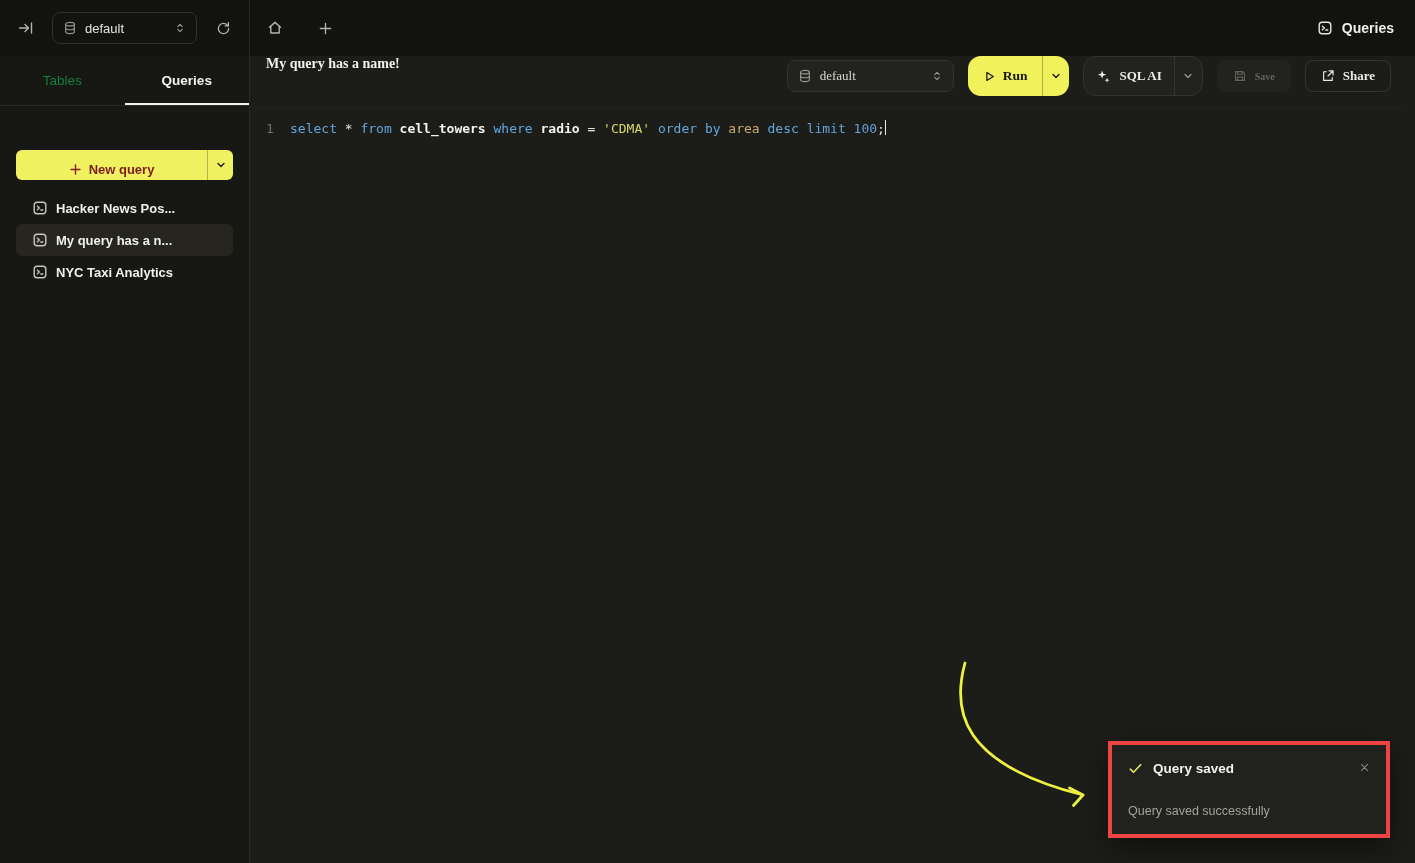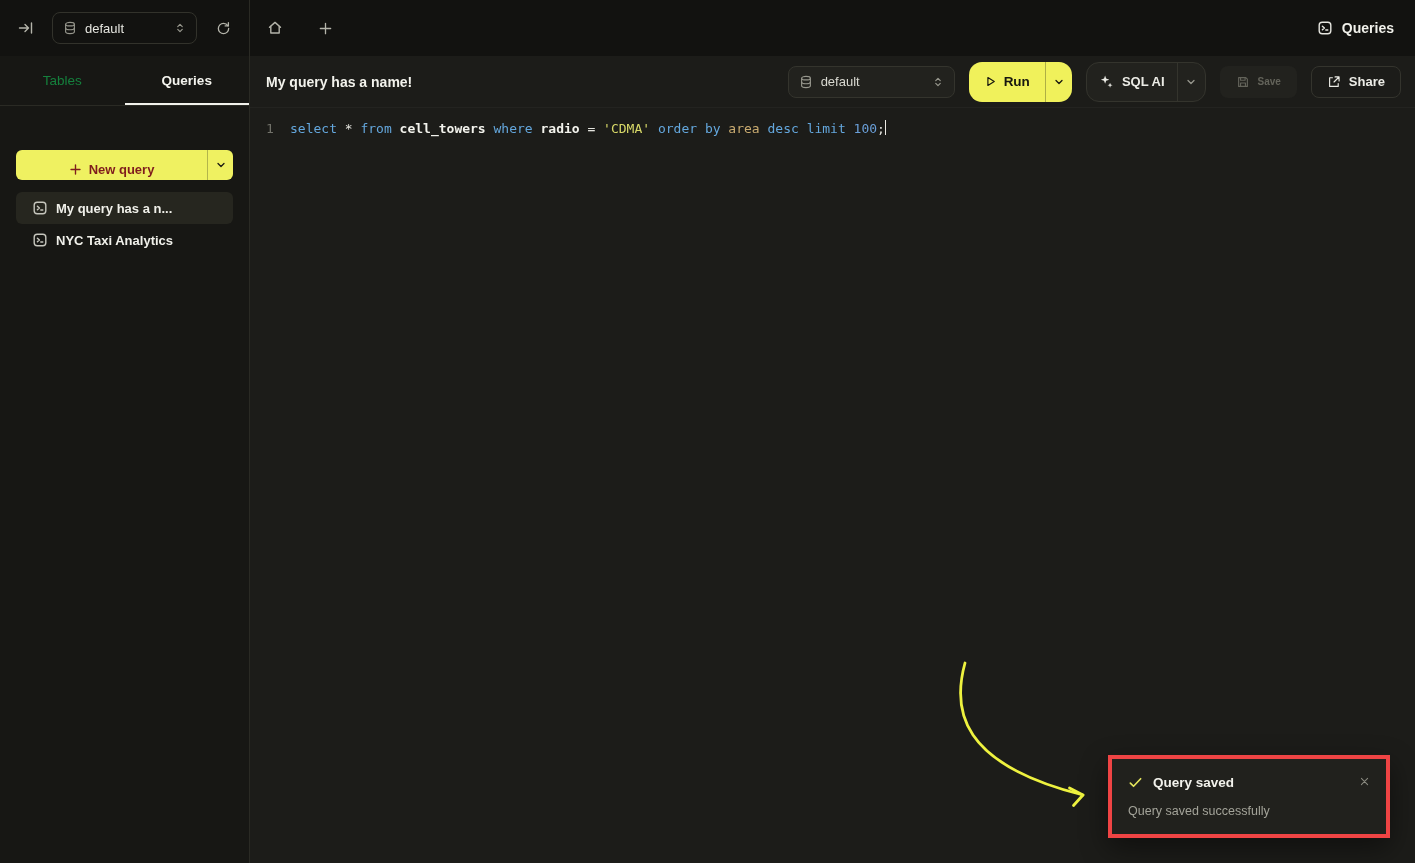--- a/index.html
+++ b/index.html
@@ -45,21 +45,21 @@
   .search { margin-top:18px; height:30px; border:1px solid #32322b; border-radius:8px; display:flex; align-items:center; gap:8px; padding:0 10px; }
   .search-input { flex:1; background:transparent; border:none; outline:none; font-family:inherit; font-size:13px; color:#d9d9d1; }
   .search-input::placeholder { color:#73736a; }
   .query-list { margin-top:12px; display:flex; flex-direction:column; }
   .query-item { height:32px; border-radius:6px; display:flex; align-items:center; gap:8px; padding:0 10px 0 16px; margin:0 0 0 0; cursor:pointer; }
   .query-item.selected { background:#26261f; }
   .query-item .q-icon { color:#c6c6bd; }
   .query-item .q-label { font-size:13px; font-weight:600; color:#f0f0ea; white-space:nowrap; overflow:hidden; }
 
   
-  .main-hdr { position:absolute; left:250px; top:56px; right:0; height:52px; display:flex; align-items:center; padding:0 14px 0 16px; background:#1c1c19; border-bottom:1px solid rgba(255,255,255,0.03); }
+  .main-hdr { position:absolute; left:250px; top:56px; right:10px; height:52px; display:flex; align-items:flex-start; padding:0 14px 0 16px; background:#1c1c19; border-bottom:1px solid rgba(255,255,255,0.03);font-family:Liberation Serif, serif; }
   .page-title { font-size:14px; font-weight:700; color:#f2f2ec; }
   .hdr-actions { margin-left:auto; display:flex; align-items:center; gap:14px; }
   .hdr-select { width:167px; height:32px; background:#22221e; border:1px solid #34342d; gap:8px; }
   .split { height:40px; border-radius:13px; display:flex; overflow:hidden; }
   .run-btn { background:#f0f15b; color:#17170f; }
   .run-main { display:flex; align-items:center; gap:7px; padding:0 15px; font-size:13.5px; font-weight:600; color:#17170f; }
   .run-divider { width:1px; background:rgba(23,23,15,0.3); }
   .run-caret { width:26px; display:flex; align-items:center; justify-content:center; color:#17170f; }
   .ai-btn { background:#22221e; border:1px solid #34342d; }
   .ai-main { display:flex; align-items:center; gap:8px; padding:0 12px; font-size:13px; font-weight:600; color:#ecece6; }
@@ -85,21 +85,21 @@
 
   
   .arrow { position:absolute; left:940px; top:650px; pointer-events:none; }
 
   
   .toast { position:absolute; right:25px; bottom:25px; width:282px; min-height:83px; background:#21211d; border:4px solid #ef4444; border-radius:0; padding:16px; box-shadow:0 10px 28px rgba(0,0,0,0.45); }
   .toast-head { display:flex; align-items:center; gap:10px; }
   .toast-head .check { color:#e3e45c; }
   .toast-title { font-size:13.5px; font-weight:700; color:#f2f2ec; }
   .toast-close { position:absolute; top:12px; right:12px; width:20px; height:20px; display:flex; align-items:center; justify-content:center; color:#8a8a80; }
-  .toast-msg { margin-top:14px; font-size:12.5px; color:#a3a399; }
+  .toast-msg { margin-top:28px; font-size:12.5px; color:#a3a399; }
 </style>
 </head>
 <body>
 
 <div class="app">
 
   <header class="topbar">
     <div class="tb-left">
       <button class="icon-btn" title="">
         <span class="ic">
@@ -186,20 +186,30 @@
           <span class="ic">
             <svg viewBox="0 0 16 16" width="12" height="12" fill="none" stroke="currentColor" stroke-width="1.7" stroke-linecap="round" stroke-linejoin="round">
                 <path d="M4 6l4 4 4-4"></path>
               </svg>
           </span>
         </button>
       </div>
 
 
       <div class="query-list">
+          <div class="query-item">
+            <span class="ic q-icon">
+              <svg viewBox="0 0 16 16" width="16" height="16" fill="none" stroke="currentColor" stroke-width="1.4" stroke-linecap="round" stroke-linejoin="round">
+                <rect x="2.2" y="2.2" width="11.6" height="11.6" rx="3"></rect>
+                <path d="M5.4 6.2l2 1.8-2 1.8"></path>
+                <path d="M8.8 10h2"></path>
+              </svg>
+            </span>
+            <span class="q-label">Hacker News Pos...</span>
+          </div>
           <div class="query-item selected">
             <span class="ic q-icon">
               <svg viewBox="0 0 16 16" width="16" height="16" fill="none" stroke="currentColor" stroke-width="1.4" stroke-linecap="round" stroke-linejoin="round">
                 <rect x="2.2" y="2.2" width="11.6" height="11.6" rx="3"></rect>
                 <path d="M5.4 6.2l2 1.8-2 1.8"></path>
                 <path d="M8.8 10h2"></path>
               </svg>
             </span>
             <span class="q-label">My query has a n...</span>
           </div>

